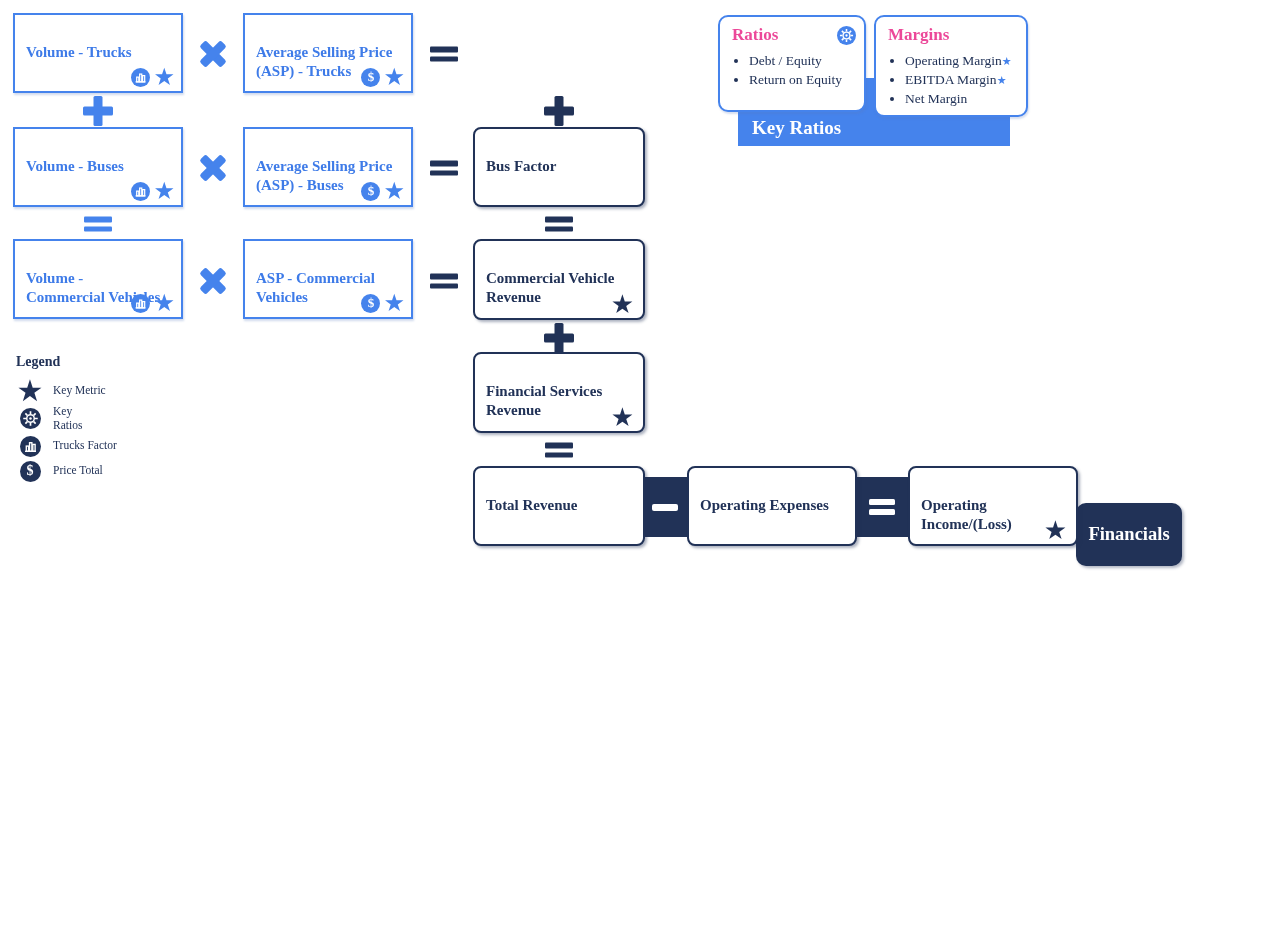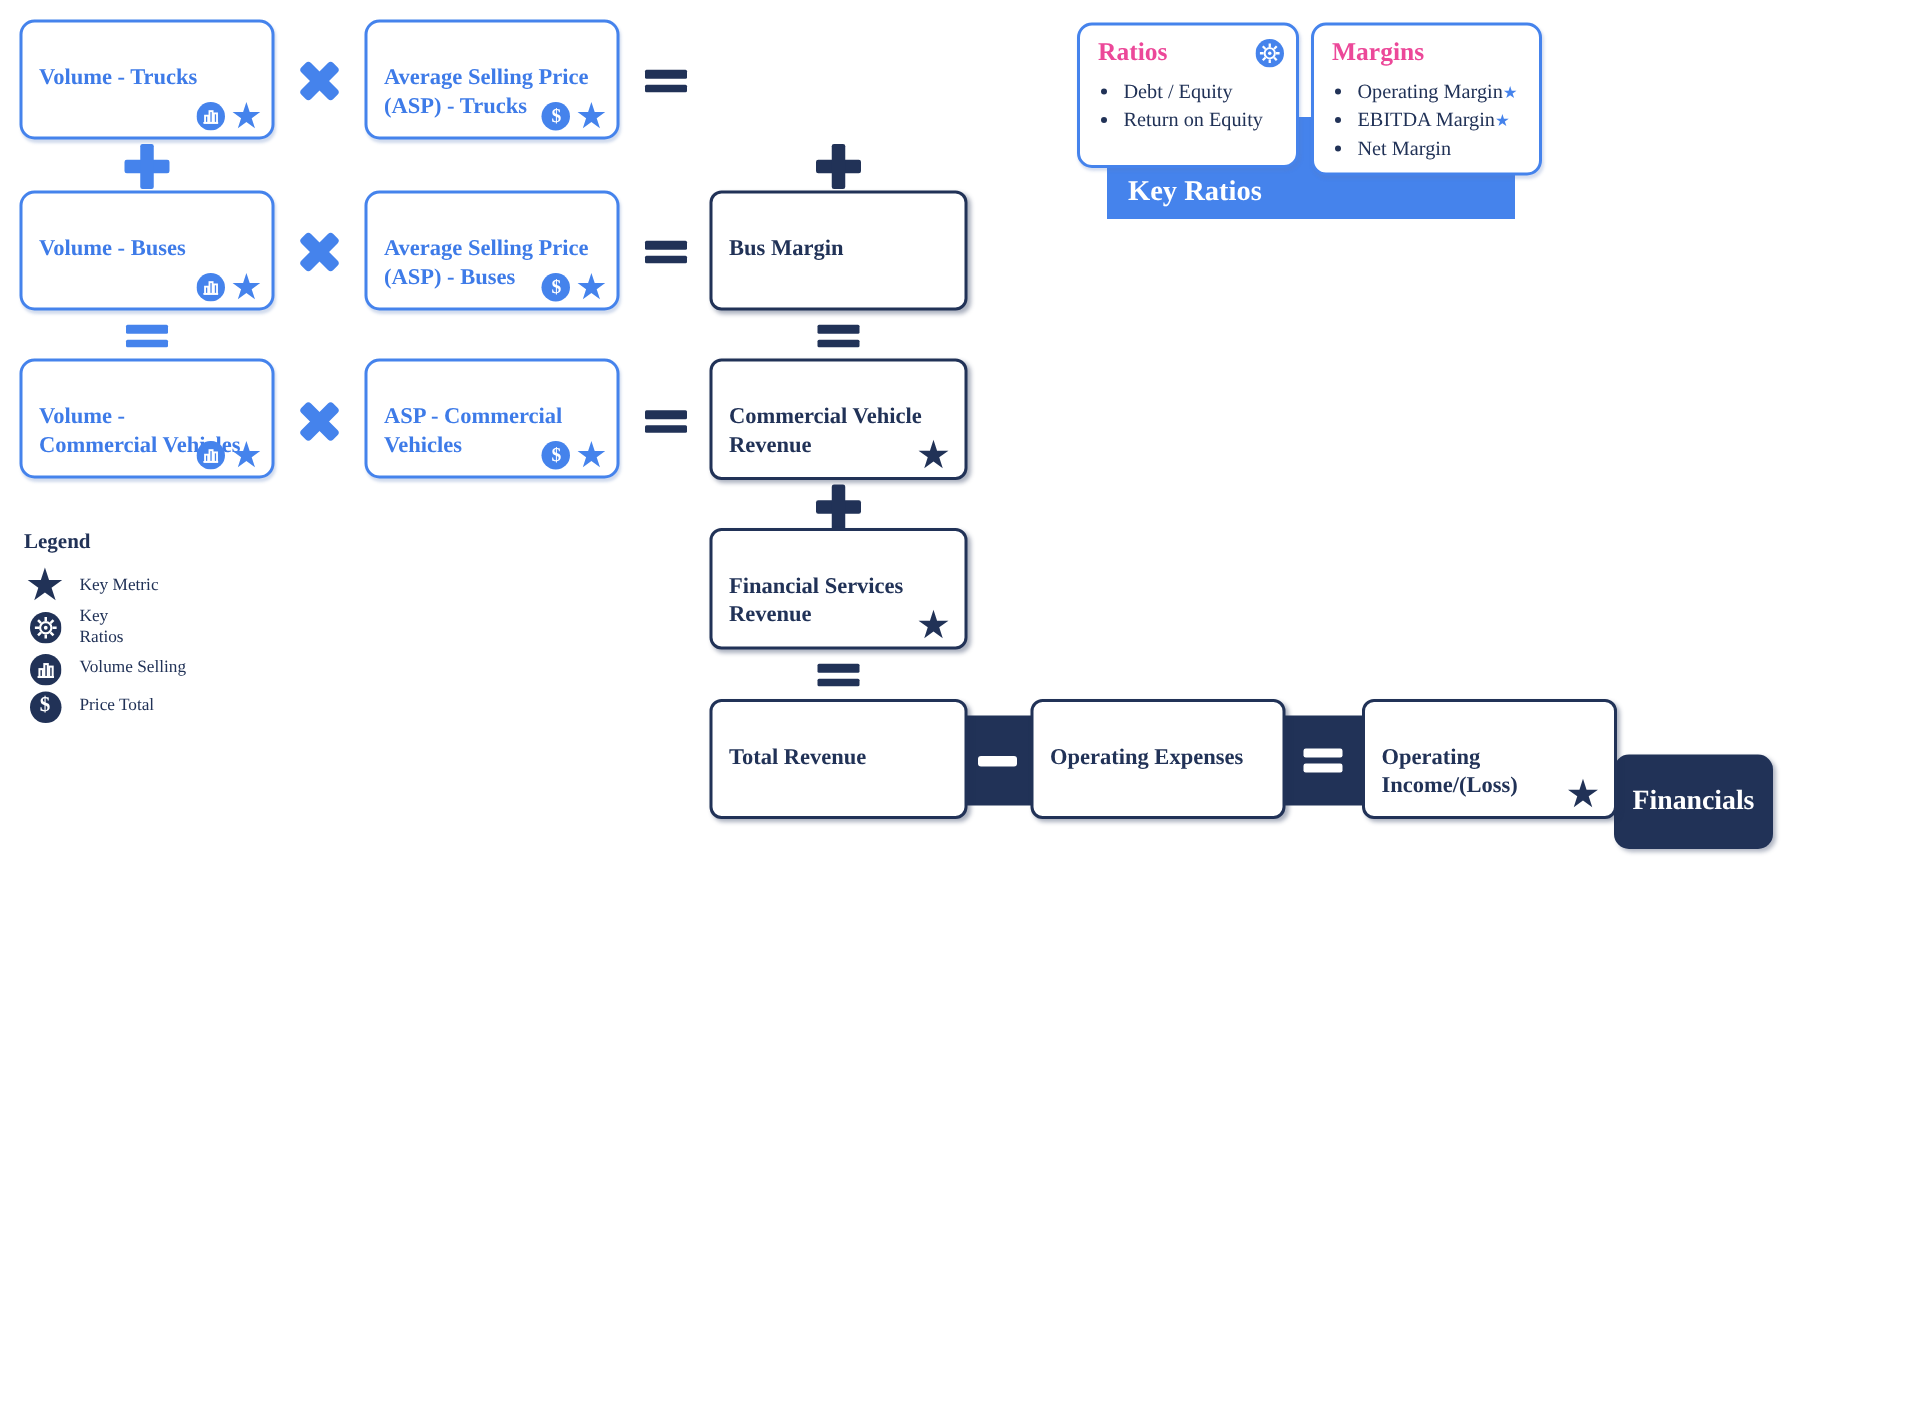--- a/index.html
+++ b/index.html
@@ -3,21 +3,21 @@
 <meta charset="utf-8">
 <style>
   html,body{margin:0;padding:0;background:#fff;}
   .canvas{
     position:relative;width:1280px;height:939px;background:#ffffff;overflow:hidden;
     font-family:"Liberation Serif","DejaVu Serif",serif;
   }
   
   .node{
     position:absolute;box-sizing:border-box;background:#fff;
-    border-radius:10px;padding:10px 10px 0 11px;
+    border-radius:0;padding:10px 10px 0 11px;
     font-weight:bold;font-size:15px;line-height:1.22;white-space:pre-line;
   }
   .node.blue{
     border:2.2px solid #4583EC;color:#3E7BE8;
     box-shadow:1px 2px 2px rgba(90,125,190,.28);
   }
   .node.dark{
     border:2px solid #213257;color:#213257;border-radius:8px;
     box-shadow:2px 2px 3px rgba(33,50,87,.38);
   }
@@ -155,21 +155,21 @@
     <span class="icons">
       <span class="circle-icon"><span>$</span></span>
       <span class="star-lg">★</span>
     </span>
   </div>
   <div class="op op-eq navy" style="left:444px;top:168px;">
       <i></i>
       <i></i>
     </div>
   <div class="node dark" style="left:473px;top:127px;width:172px;height:80px;">
-    <span>Bus Margin</span>
+    <span>Bus Factor</span>
   </div>
 
   <div class="op op-eq" style="left:98px;top:224px;">
       <i></i>
       <i></i>
     </div>
   <div class="op op-eq navy" style="left:559px;top:224px;">
       <i></i>
       <i></i>
     </div>
@@ -313,21 +313,21 @@
         <svg width="21" height="21" viewBox="0 0 20 20">
             <circle cx="10" cy="10" r="10" fill="#213257"></circle>
             <g fill="none" stroke="#fff" stroke-width="1.3">
               <path d="M4.8 14.6h10.4"></path>
               <rect x="6" y="9.6" width="2.2" height="5"></rect>
               <rect x="9.1" y="6.4" width="2.2" height="8.2"></rect>
               <rect x="12.2" y="8" width="2.2" height="6.6"></rect>
             </g>
           </svg>
       </span>
-      <span class="legend-label">Volume Selling</span>
+      <span class="legend-label">Trucks Factor</span>
     </div>
     <div class="legend-row">
       <span class="legend-icon-cell">
         <span class="circle-icon navy">
             <span>$</span>
           </span>
       </span>
       <span class="legend-label">Price Total</span>
     </div>
   </div>

